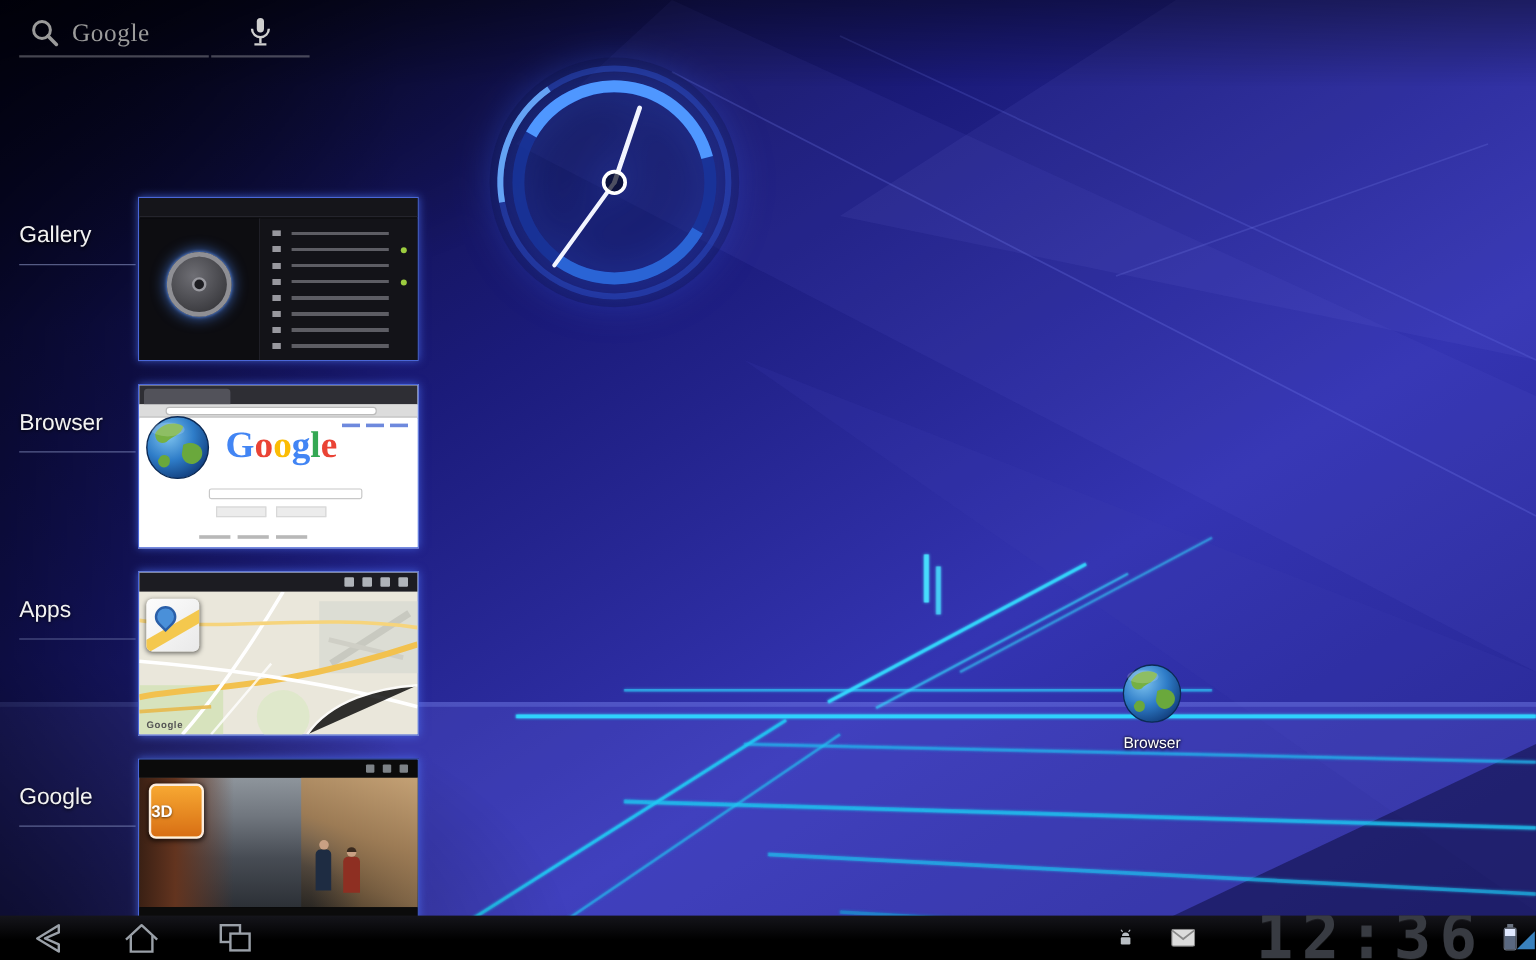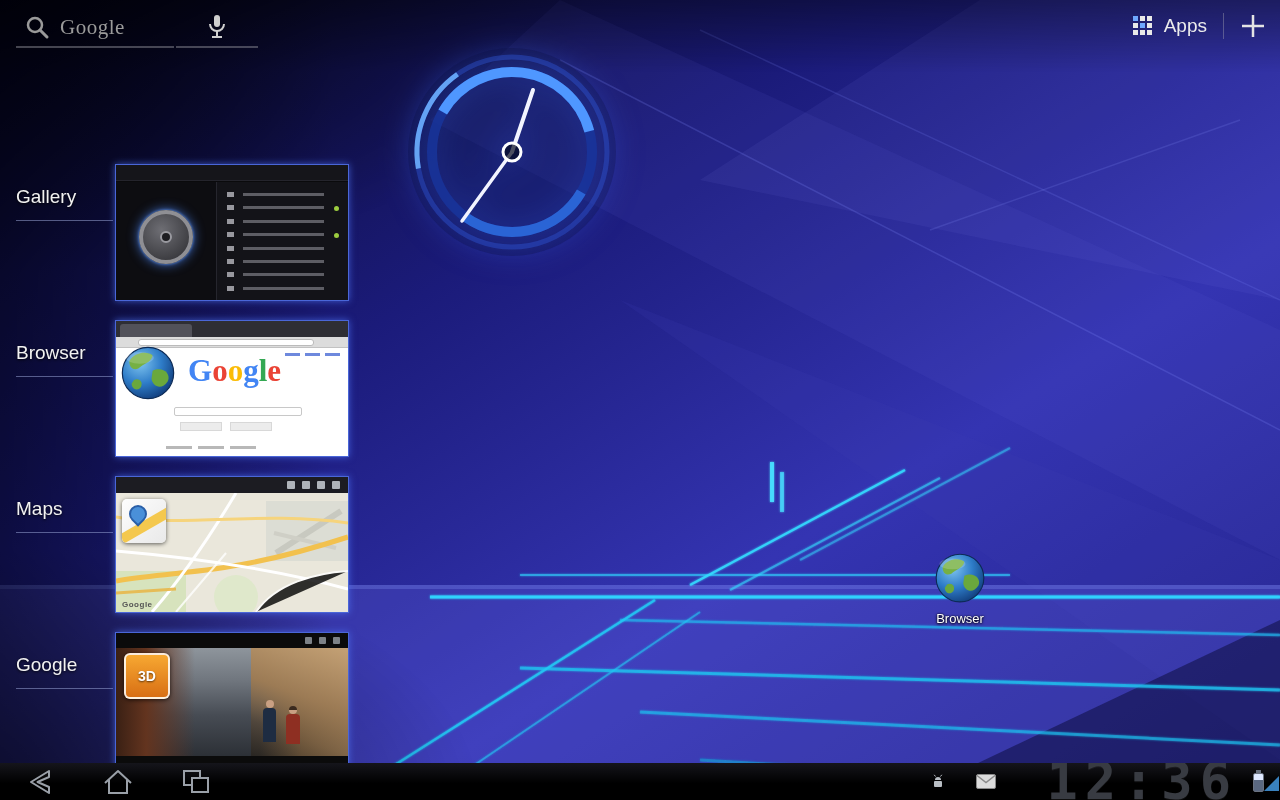--- a/index.html
+++ b/index.html
@@ -112,21 +112,21 @@
   .gt-photo::after { content:""; position:absolute; right:0; top:0; width:42%; height:100%;
       background:linear-gradient(200deg, #c4a175 0%, #9c7b55 45%, rgba(90,70,48,.6) 75%, rgba(40,34,26,.7) 100%); }
   .person { position:absolute; z-index:2; border-radius:4px 4px 0 0; }
   .person::before { content:""; position:absolute; left:50%; top:-8px; transform:translateX(-50%);
                     width:8px; height:8px; border-radius:50%; background:#c9a083; }
   .p1 { right:72px; bottom:14px; width:13px; height:34px; background:#1e2c42; }
   .p2 { right:48px; bottom:12px; width:14px; height:30px; background:#8e2f22; }
   .p2::before { background:linear-gradient(#3a2a1e 0 45%, #c9a083 45%); }
   .gt-icon { position:absolute; left:8px; top:20px; width:46px; height:46px; z-index:3;
              background:linear-gradient(#f7a832,#d86f14); border:2px solid rgba(255,255,255,.85);
-             border-radius:6px; display:flex; align-items:center; justify-content:center;
+             border-radius:6px; display:flex; align-items:center; 
              box-shadow:0 1px 4px rgba(0,0,0,.7); }
   .gt-icon span { color:#fff; font-weight:bold; font-size:14px; text-shadow:0 1px 2px rgba(0,0,0,.6); }
 
   
   .desk-icon { position:absolute; width:64px; display:flex; flex-direction:column; align-items:center;
                gap:7px; z-index:4; cursor:pointer; }
   .di-label { color:#fff; font-size:13px; text-shadow:0 1px 3px #000, 0 0 2px #000; }
 
   
   .sysbar { position:absolute; left:0; bottom:0; width:1280px; height:37px;
@@ -208,61 +208,38 @@
     <div class="mic-box">
       <svg width="24" height="28" viewBox="0 0 24 28">
         <rect x="9" y="2" width="6" height="12" rx="3" fill="#cfcfcf"></rect>
         <path d="M5 11 a7 7 0 0 0 14 0" fill="none" stroke="#cfcfcf" stroke-width="2"></path>
         <line x1="12" y1="18" x2="12" y2="23" stroke="#cfcfcf" stroke-width="2"></line>
         <line x1="7" y1="24" x2="17" y2="24" stroke="#cfcfcf" stroke-width="2"></line>
       </svg>
     </div>
   </div>
 
-  <div class="apps-cluster">
-    <div class="apps-btn">
-      <svg width="22" height="22" viewBox="0 0 22 22">
-        <rect x="1" y="1" width="5" height="5" fill="#6fa8ff"></rect>
-        <rect x="8" y="1" width="5" height="5" fill="#e8e8e8"></rect>
-        <rect x="15" y="1" width="5" height="5" fill="#e8e8e8"></rect>
-        <rect x="1" y="8" width="5" height="5" fill="#e8e8e8"></rect>
-        <rect x="8" y="8" width="5" height="5" fill="#6fa8ff"></rect>
-        <rect x="15" y="8" width="5" height="5" fill="#e8e8e8"></rect>
-        <rect x="1" y="15" width="5" height="5" fill="#e8e8e8"></rect>
-        <rect x="8" y="15" width="5" height="5" fill="#e8e8e8"></rect>
-        <rect x="15" y="15" width="5" height="5" fill="#e8e8e8"></rect>
-      </svg>
-      <span class="apps-label">Apps</span>
-    </div>
-    <div class="tb-divider"></div>
-    <div class="add-btn">
-      <svg width="26" height="26" viewBox="0 0 26 26">
-        <line x1="13" y1="2" x2="13" y2="24" stroke="#e4e4e4" stroke-width="2.5"></line>
-        <line x1="2" y1="13" x2="24" y2="13" stroke="#e4e4e4" stroke-width="2.5"></line>
-      </svg>
-    </div>
-  </div>
 
   <div class="clock-widget">
     <svg width="240" height="240" viewBox="0 0 240 240">
       <circle cx="120" cy="120" r="104" fill="rgba(10,16,60,.28)"></circle>
       <circle cx="120" cy="120" r="95" fill="none" stroke="rgba(50,90,220,.4)" stroke-width="5"></circle>
       <path d="M26.4 136.5 A95 95 0 0 1 65.5 42.2" stroke="#6db0ff" stroke-width="5" fill="none" opacity=".9"></path>
       <circle cx="120" cy="120" r="80" fill="none" stroke="rgba(25,55,160,.75)" stroke-width="10"></circle>
       <path d="M50.7 80 A80 80 0 0 1 197.3 99.3" stroke="#4f97ff" stroke-width="10" fill="none"></path>
       <path d="M189.3 160 A80 80 0 0 1 74.1 185.5" stroke="#2f6fe0" stroke-width="10" fill="none" opacity=".85"></path>
       <line x1="120" y1="120" x2="141" y2="58" stroke="#f2f4ff" stroke-width="4" stroke-linecap="round"></line>
       <line x1="120" y1="120" x2="70" y2="189" stroke="#f2f4ff" stroke-width="3.5" stroke-linecap="round"></line>
       <circle cx="120" cy="120" r="9" fill="rgba(5,8,30,.7)" stroke="#fff" stroke-width="3"></circle>
     </svg>
   </div>
 
   <div class="recent-label" style="top:186px">Gallery</div>
   <div class="recent-label" style="top:342px">Browser</div>
-  <div class="recent-label" style="top:498px">Maps</div>
+  <div class="recent-label" style="top:498px">Apps</div>
   <div class="recent-label" style="top:654px">Google</div>
 
   <div class="thumb t-settings" style="top:164px">
     <div class="st-top"></div>
     <div class="st-left">
       <div class="spk-outer">
         <div class="spk-core"></div>
       </div>
     </div>
     <div class="st-divider"></div>

